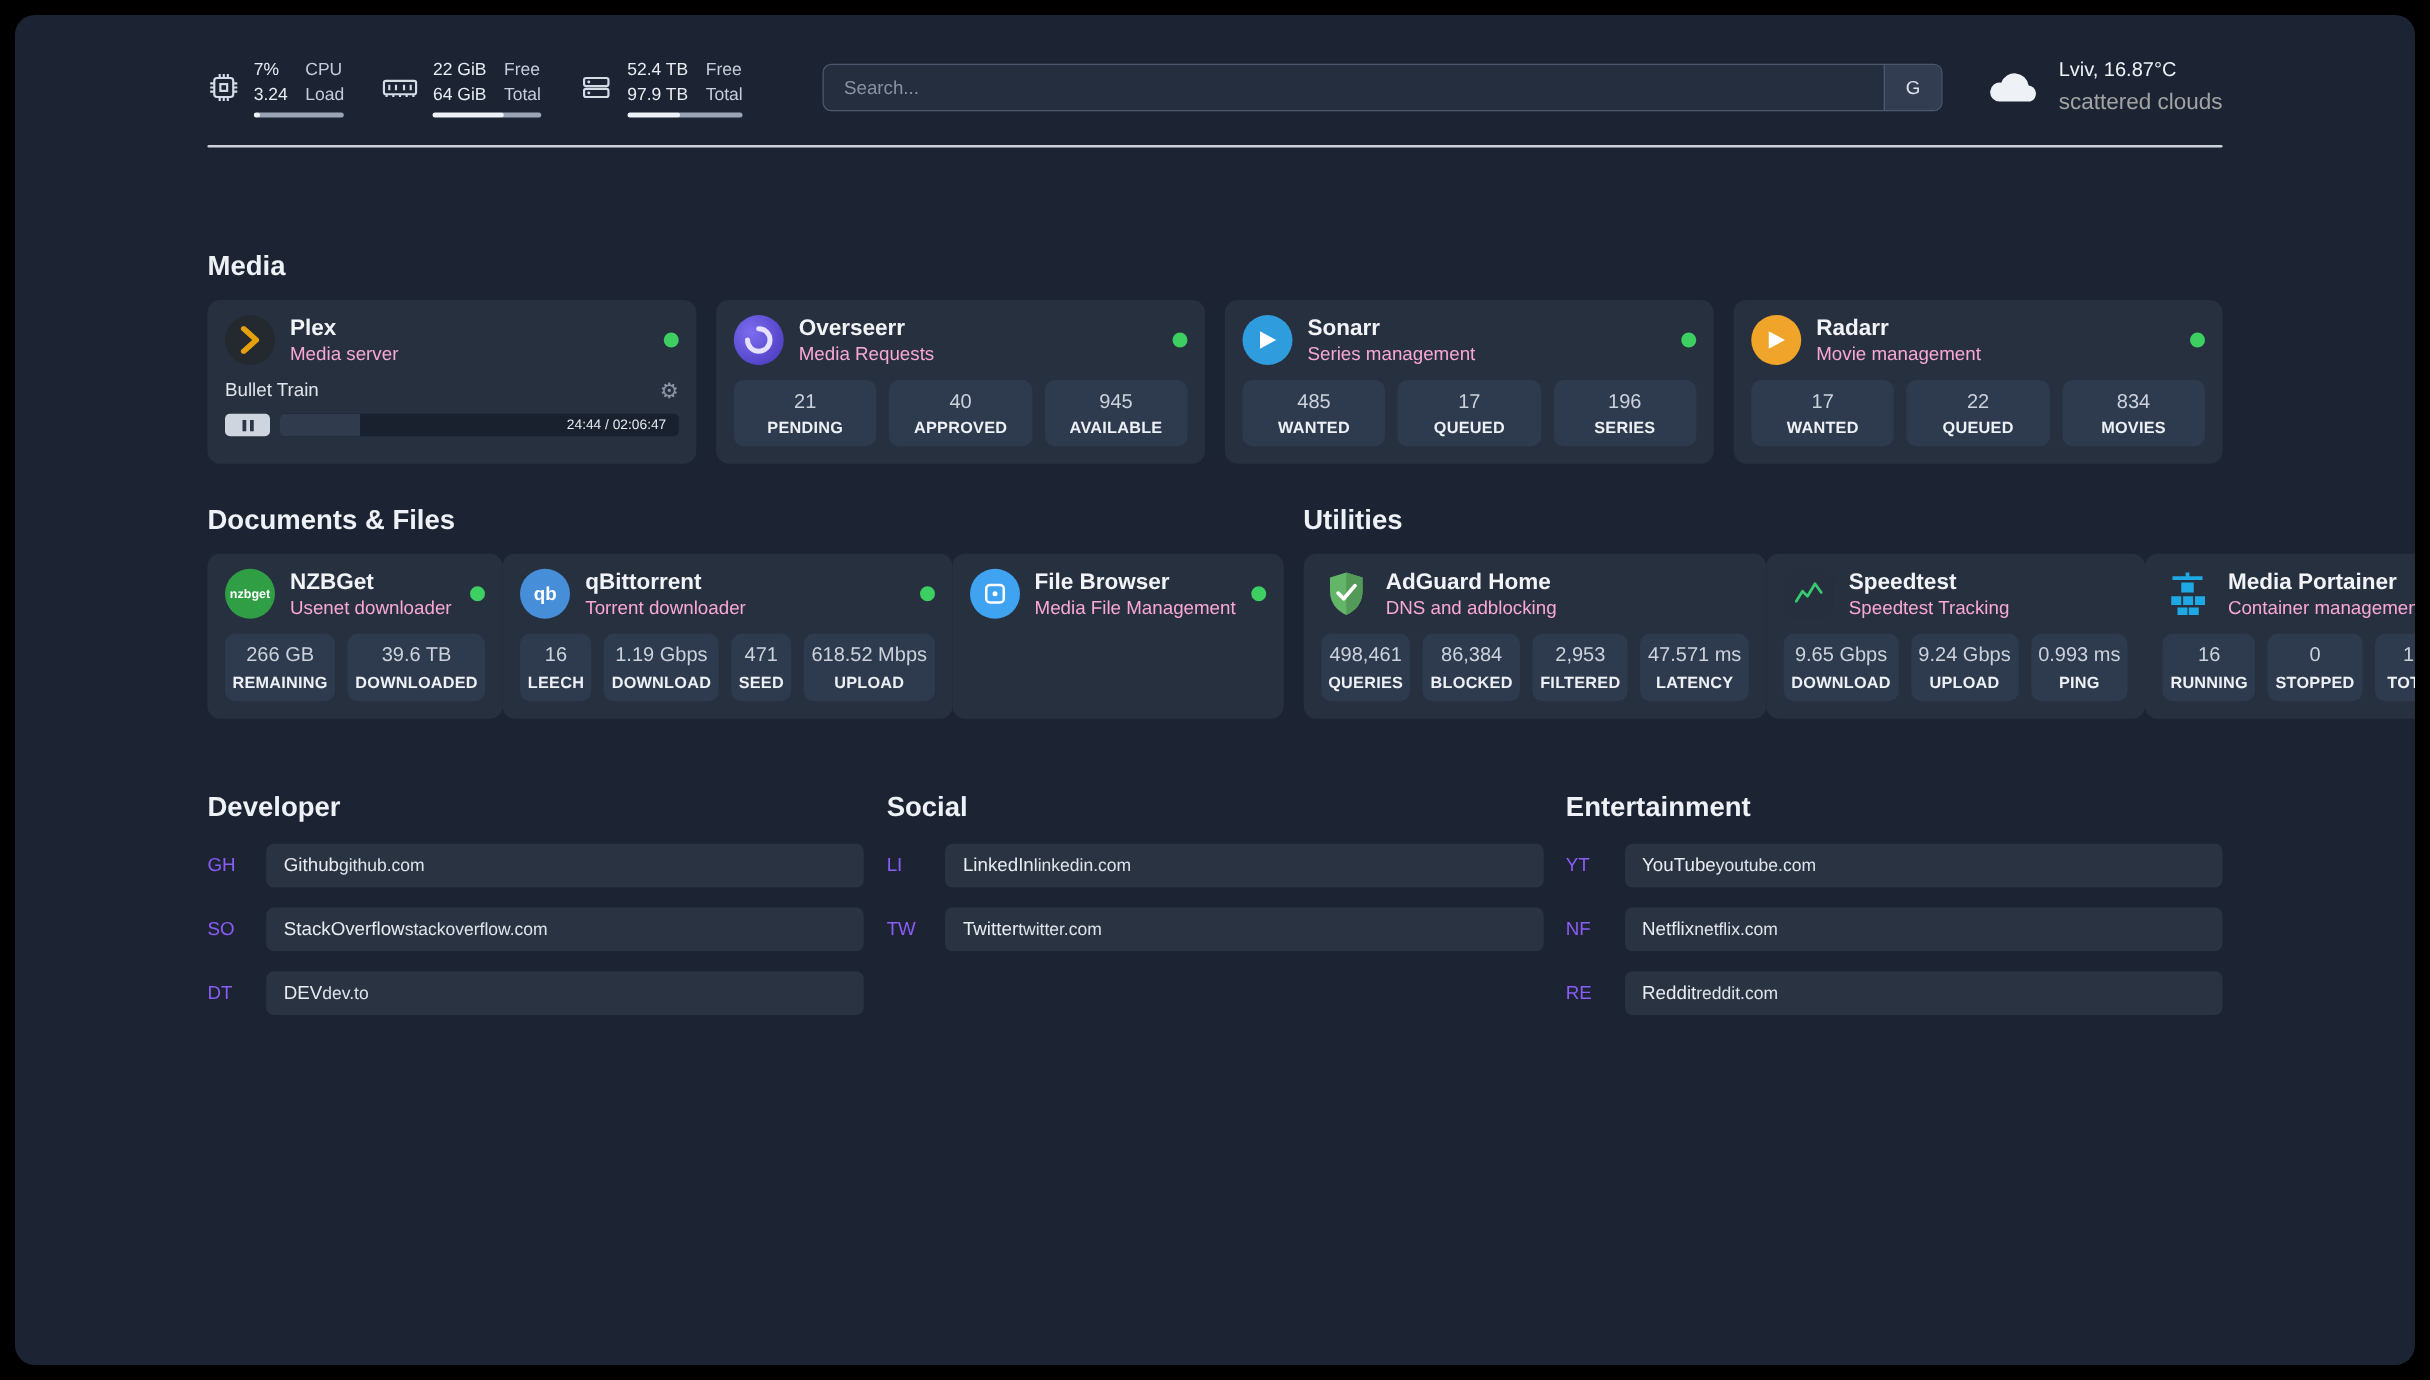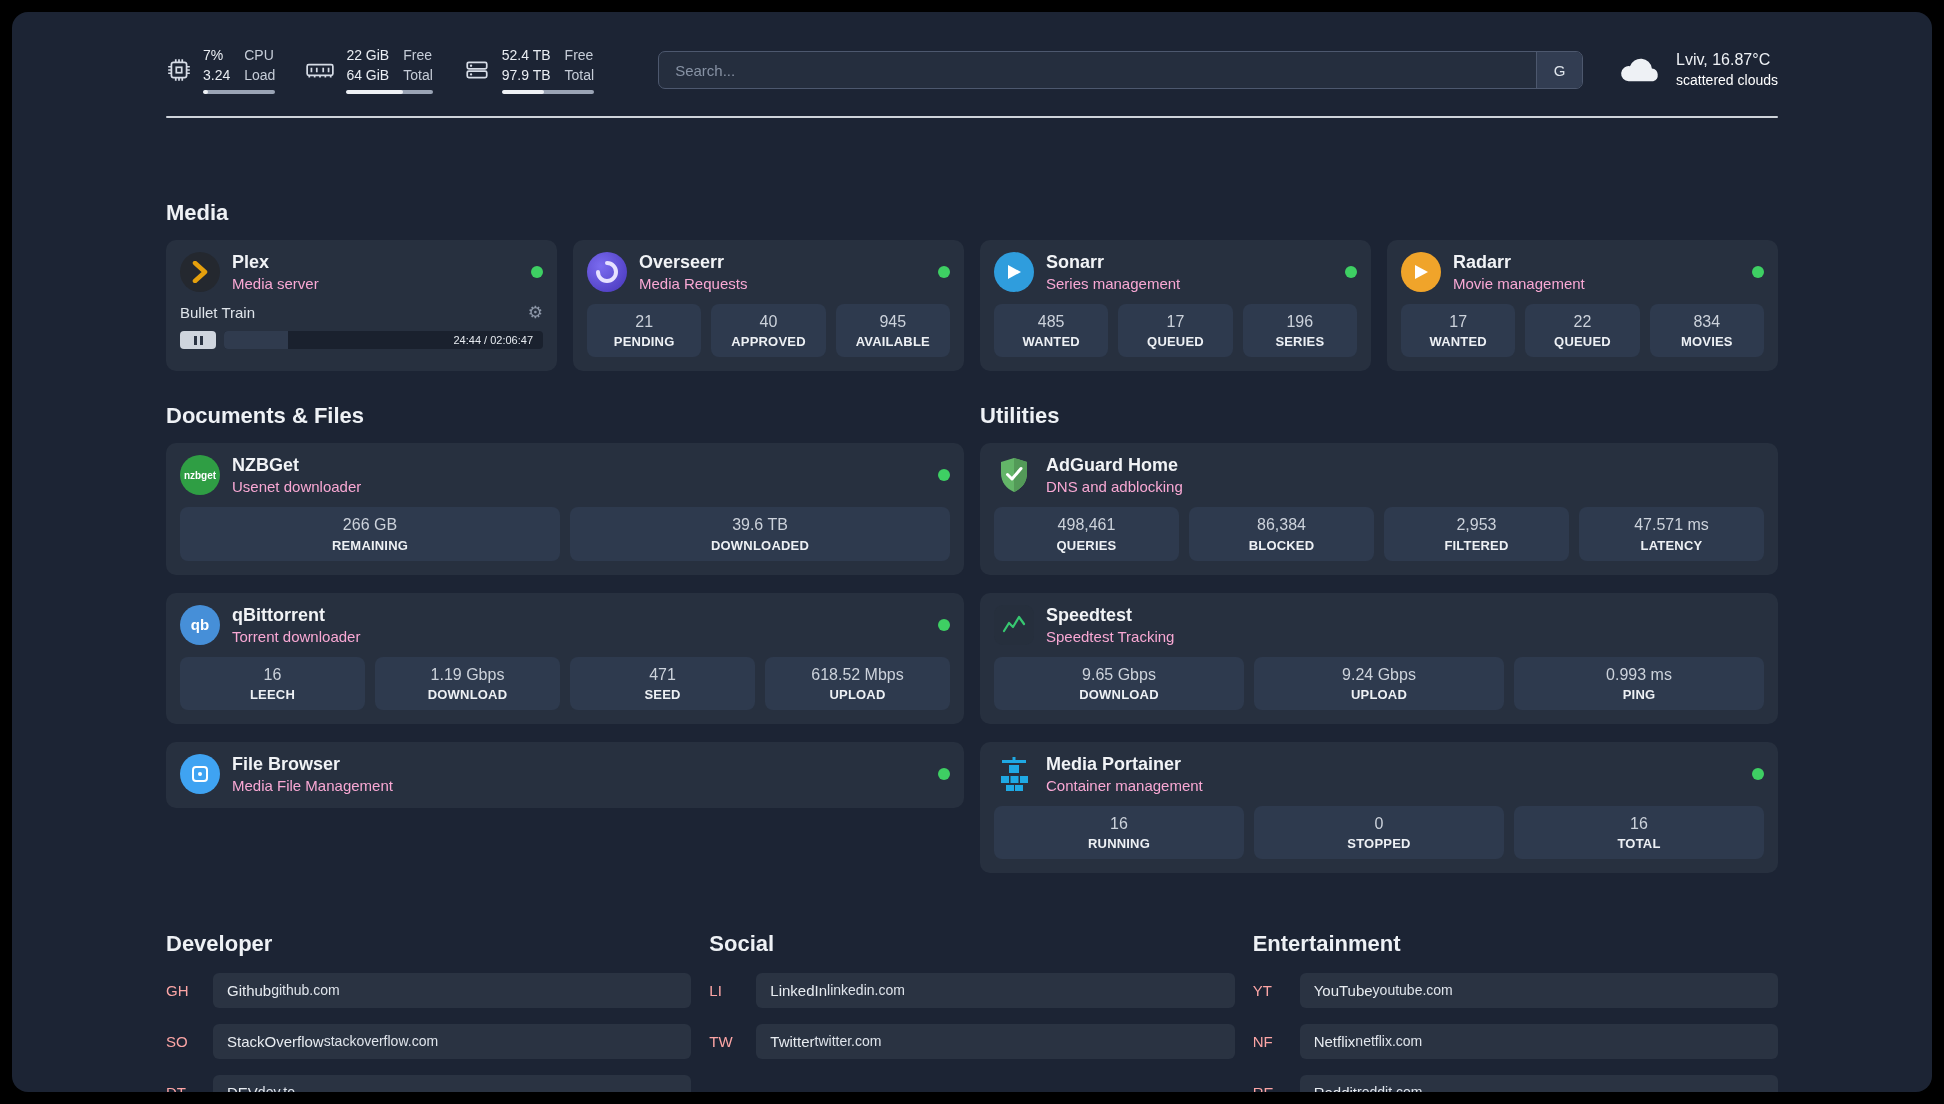--- a/index.html
+++ b/index.html
@@ -17,30 +17,30 @@
   .res-bar { height:4px; border-radius:2px; background:#9aa4b5; margin-top:5px; position:relative; overflow:hidden; }
   .res-fill { position:absolute; left:0; top:0; height:100%; background:#eef1f5; border-radius:2px; }
 
   .search { flex:1; display:flex; align-items:stretch; height:38px; background:#252e3e; border:1px solid #4d586e; border-radius:7px; margin:0 34px; overflow:hidden; }
   .search input { flex:1; background:transparent; border:none; outline:none; color:#dfe5ec; font-size:15px; padding:0 16px; font-family:"Liberation Sans", sans-serif; }
   .search input::placeholder { color:#8792a4; }
   .search-btn { width:46px; border:none; border-left:1px solid #4d586e; background:#323d52; color:#dfe5ec; font-size:15px; display:flex; align-items:center; justify-content:center; cursor:pointer; font-family:"Liberation Sans", sans-serif; }
 
   .weather { display:flex; align-items:center; gap:13px; }
   .weather-l1 { font-size:16px; color:#eef1f5; line-height:1.4; }
-  .weather-l2 { font-size:14px; color:#ffffff; line-height:1.4;text-align:right; }
+  .weather-l2 { font-size:18px; color:#a3a3a3; line-height:1.4;text-align:right; }
 
   .divider { margin-top:22px; height:2px; background:#ced3da; border-radius:1px; }
 
   
   .section-title { font-size:22px; font-weight:600; color:#eef1f5; }
   .sec-media { margin-top:82px; }
   .cards-row4 { display:grid; grid-template-columns:repeat(4,1fr); gap:16px; margin-top:14px; }
   .two-col { display:grid; grid-template-columns:1fr 1fr; gap:16px; margin-top:32px; align-items:start; }
-  .col-cards { display:flex; flex-direction:column; gap:18px; margin-top:14px; }
+  .col-cards { display:flex; margin-top:14px; }
 
   .card { background:#27303f; border-radius:10px; padding:12px 14px 14px; }
   .card-head { display:flex; align-items:center; gap:12px; }
   .card-titles { min-width:0; }
   .card-name { font-size:18px; font-weight:600; color:#f1f3f6; white-space:nowrap; }
   .card-desc { font-size:15px; color:#f9a8d4; margin-top:2px; white-space:nowrap; }
   .dot { width:12px; height:12px; border-radius:50%; background:#3ecf63; margin-left:auto; flex:0 0 auto; }
 
   .ic { width:40px; height:40px; border-radius:50%; display:flex; align-items:center; justify-content:center; flex:0 0 auto; }
   .ic-sq { border-radius:9px; }
@@ -70,21 +70,21 @@
   .pause-chip { width:36px; height:18px; background:#cfd5de; border-radius:4px; display:flex; align-items:center; justify-content:center; gap:3px; cursor:pointer; flex:0 0 auto; }
   .pause-chip i { width:3px; height:9px; background:#2b3444; display:block; }
   .player-bar { flex:1; height:18px; background:#1a212e; border-radius:4px; position:relative; overflow:hidden; display:flex; align-items:center; }
   .player-fill { position:absolute; left:0; top:0; bottom:0; background:#303b4e; }
   .player-time { margin-left:auto; position:relative; font-size:11px; color:#e7ebf0; padding-right:10px; white-space:nowrap; }
 
   
   .bookmarks { display:grid; grid-template-columns:repeat(3,1fr); gap:18px; margin-top:58px; }
   .bm-rows { display:flex; flex-direction:column; gap:16px; margin-top:16px; }
   .bm-row { display:flex; align-items:center; gap:11px; cursor:pointer; }
-  .bm-abbr { width:36px; flex:0 0 auto; font-size:15px; color:#fca5a5; }
+  .bm-abbr { width:36px; flex:0 0 auto; font-size:15px; color:#8b5cf6; }
   .bm-pill { flex:1; background:#2a3342; border-radius:6px; padding:9px 14px; display:flex; align-items:center; }
   .bm-name { font-size:15px; color:#e8ecf1; }
   .bm-url { font-size:14px; color:#dfe4eb; }
 </style>
 </head>
 <body>
 
 <div class="panel">
   <div class="content">
 

